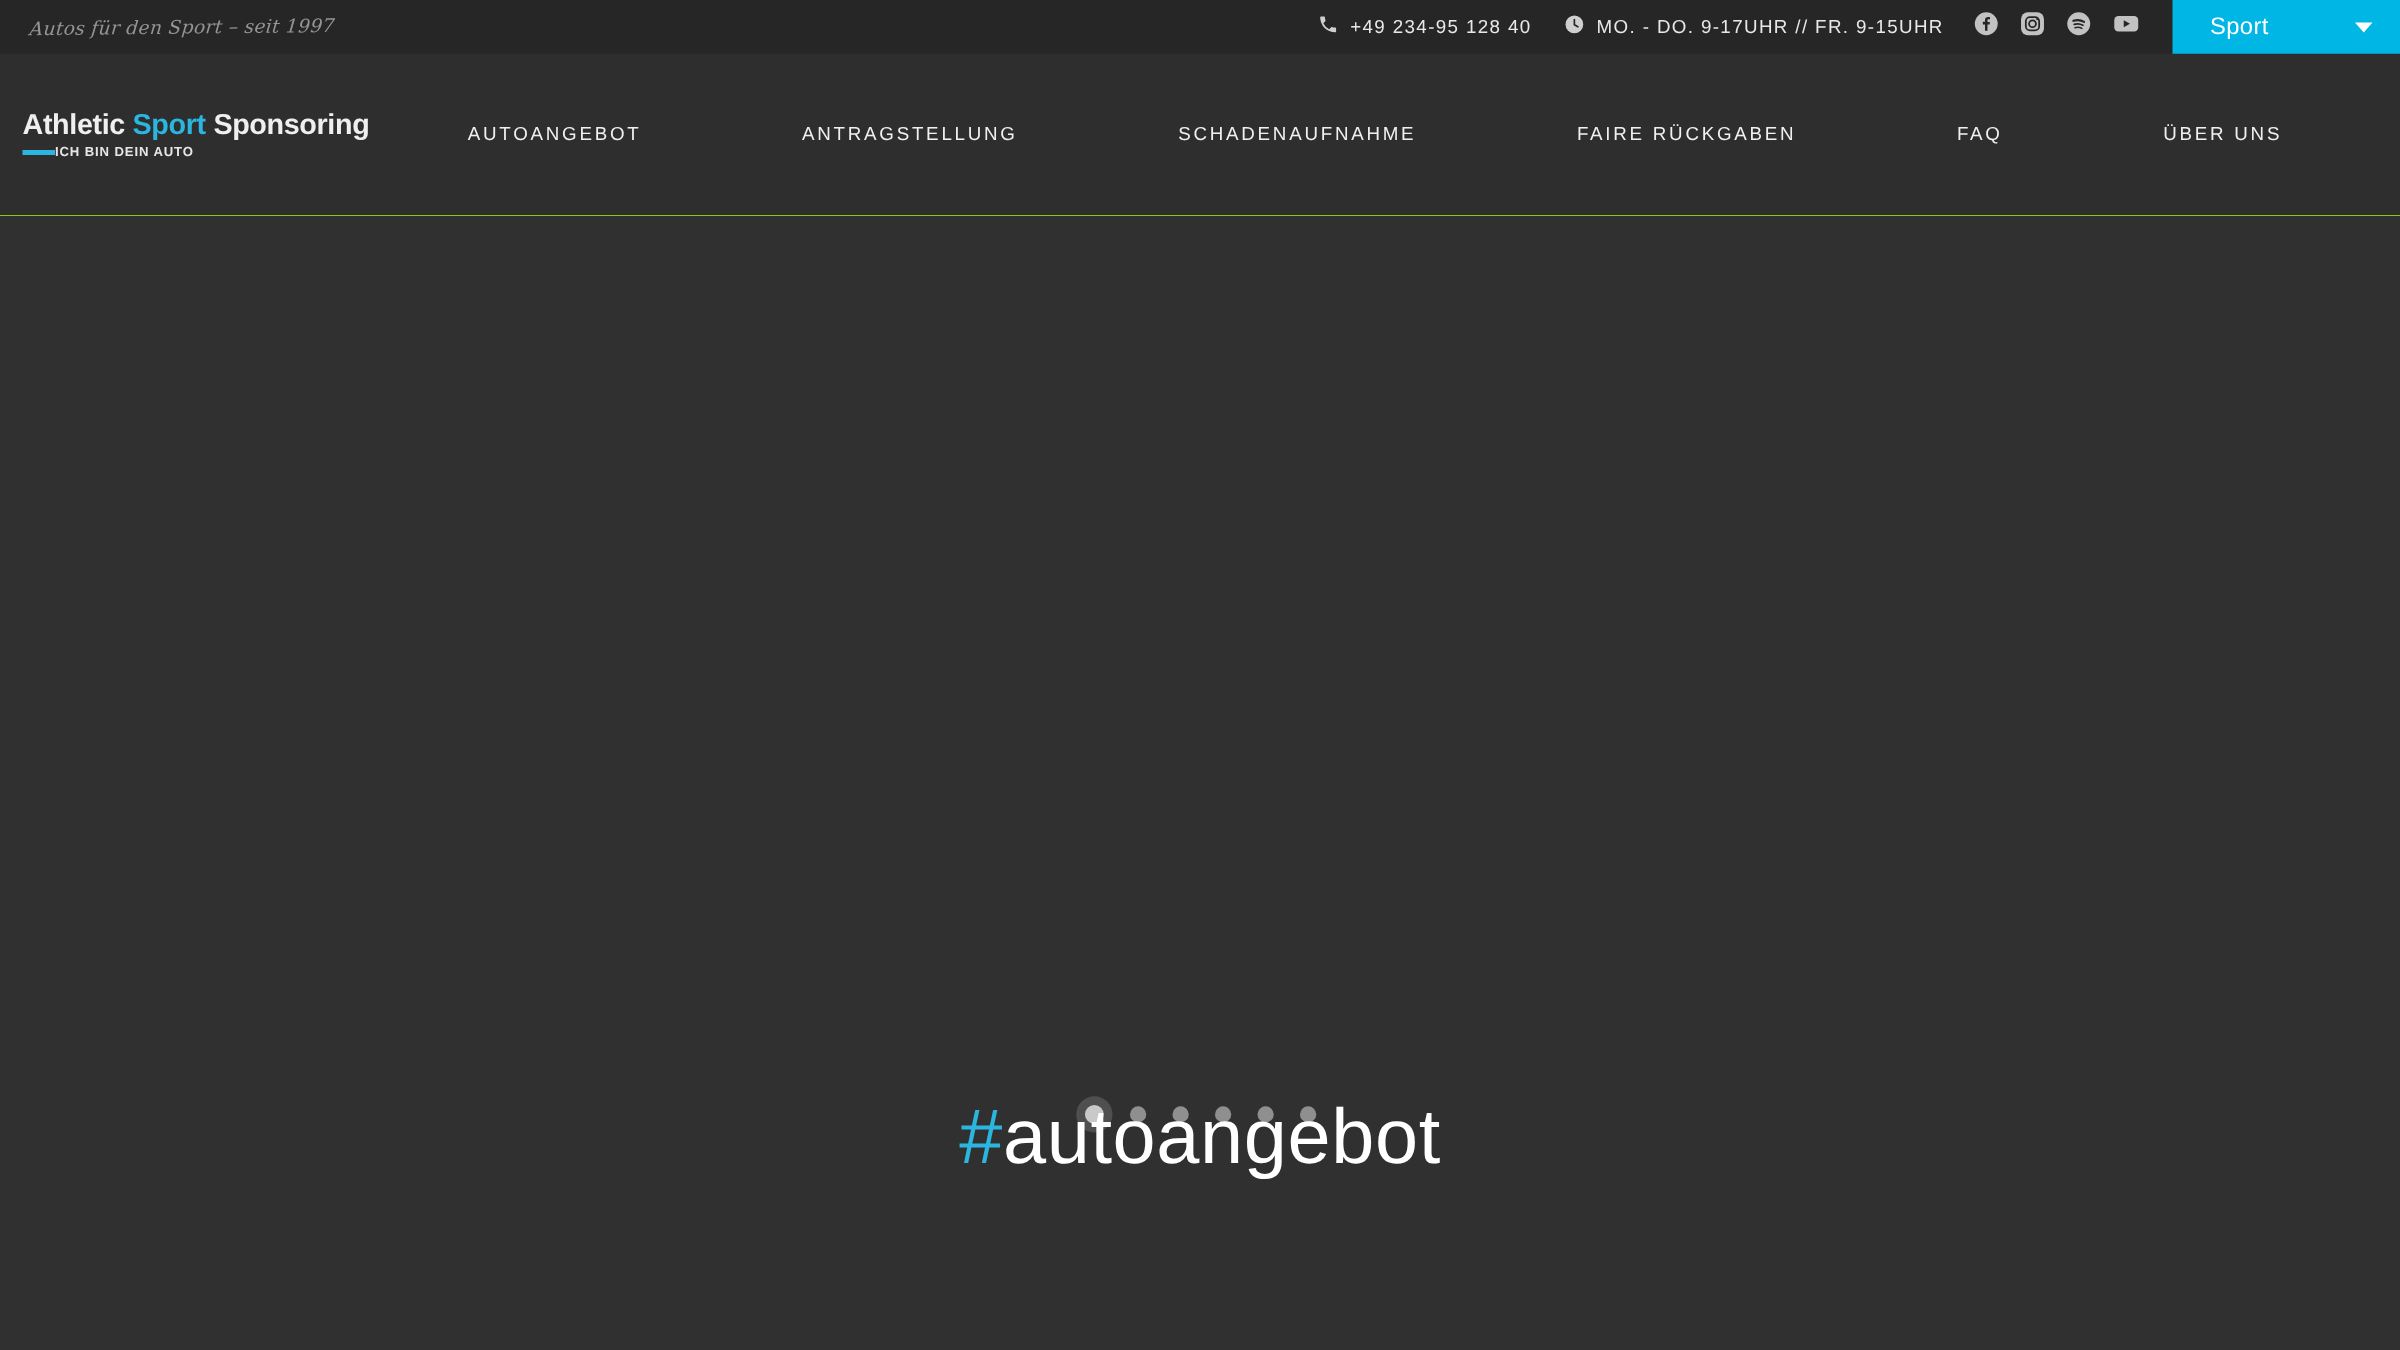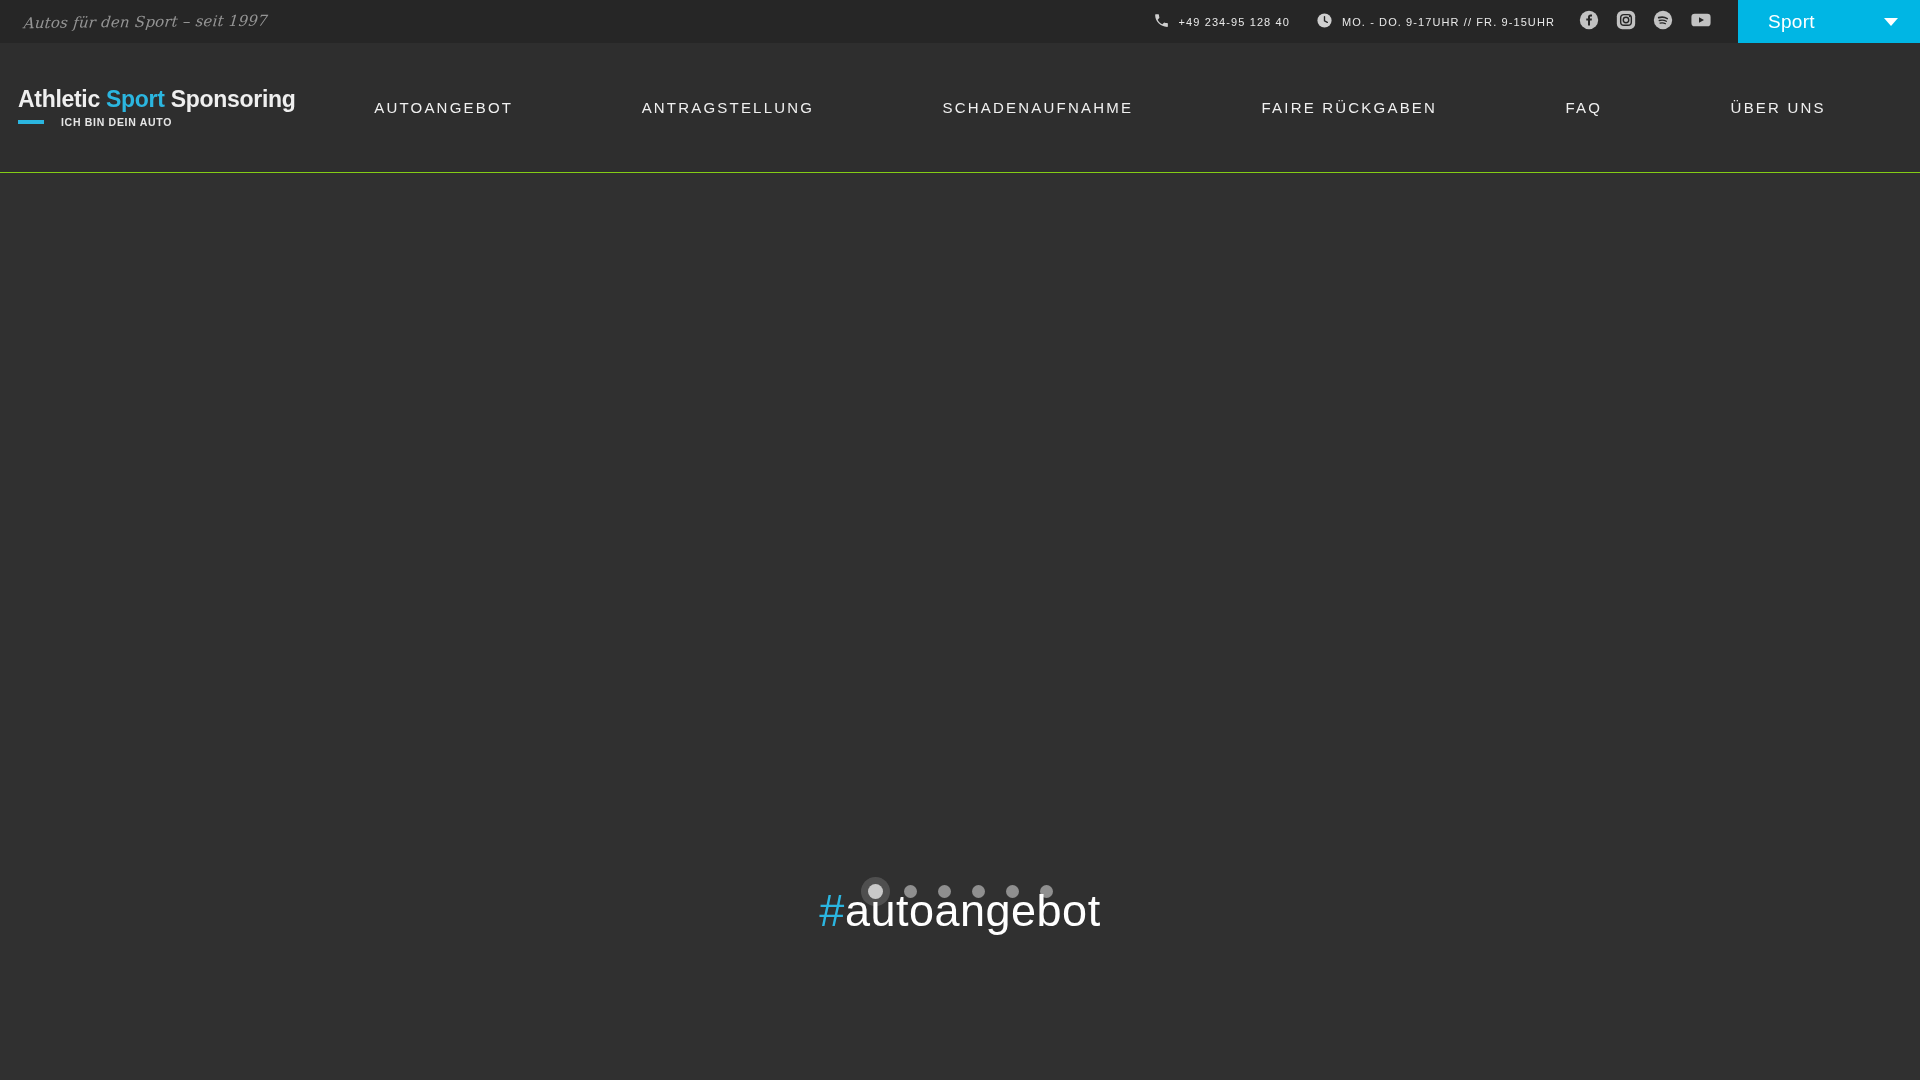--- a/index.html
+++ b/index.html
@@ -51,21 +51,21 @@
     display: flex;
     align-items: center;
     gap: 26px;
     padding-right: 24px;
   }
 
   .contact-item {
     display: flex;
     align-items: center;
     gap: 9px;
-    font-size: 11px;
+    font-size: 15px;
     color: #e8e8e8;
     letter-spacing: 1.1px;
     white-space: nowrap;
   }
 
   .contact-item .ic { display: block; }
 
   .social-group {
     display: flex;
     align-items: center;
@@ -119,21 +119,21 @@
     letter-spacing: -0.3px;
     line-height: 1.05;
     white-space: nowrap;
   }
   .logo-main .w1 { color: #efefef; }
   .logo-main .w2 { color: #2bb6e0; }
   .logo-main .w3 { color: #efefef; }
   .logo-sub {
     display: flex;
     align-items: center;
-    gap: 17px;
+    gap: 0;
     margin-top: 5px;
   }
   .logo-dash {
     width: 26px;
     height: 4px;
     background: #2bb6e0;
     display: block;
   }
   .logo-sub-text {
     font-size: 10.5px;
@@ -204,21 +204,21 @@
     position: absolute;
     left: 0;
     right: 0;
     bottom: 0;
     height: 110px;
     display: flex;
     align-items: center;
     justify-content: center;
   }
   .hashtag-text {
-    font-size: 45px;
+    font-size: 62px;
     font-weight: 300;
     color: #ffffff;
     letter-spacing: .5px;
     line-height: 1;
     white-space: nowrap;
   }
   .hashtag-text .hash { color: #2bb6e0; }
 </style>
 </head>
 <body>

